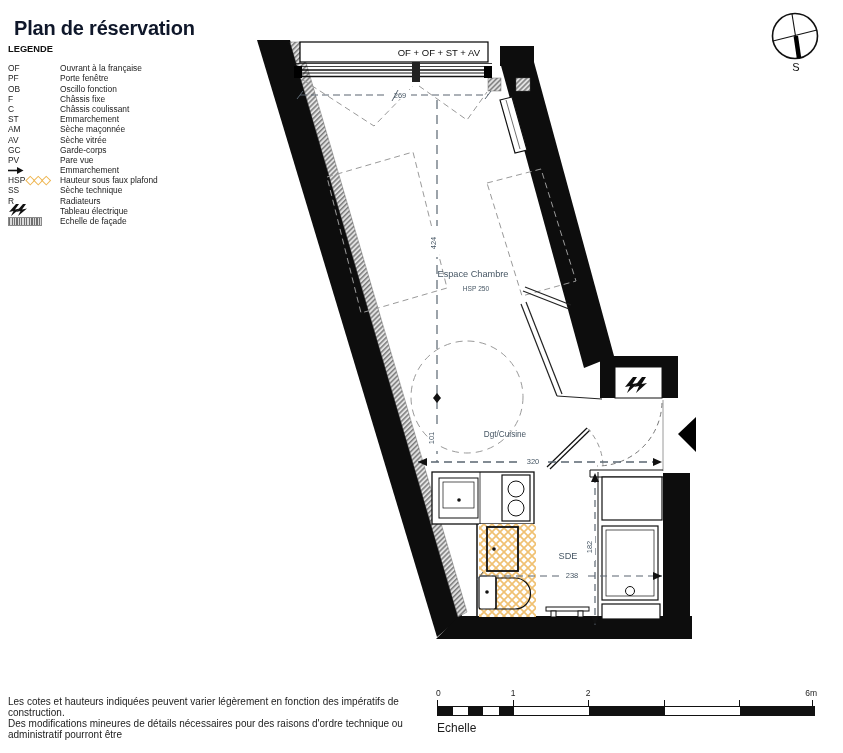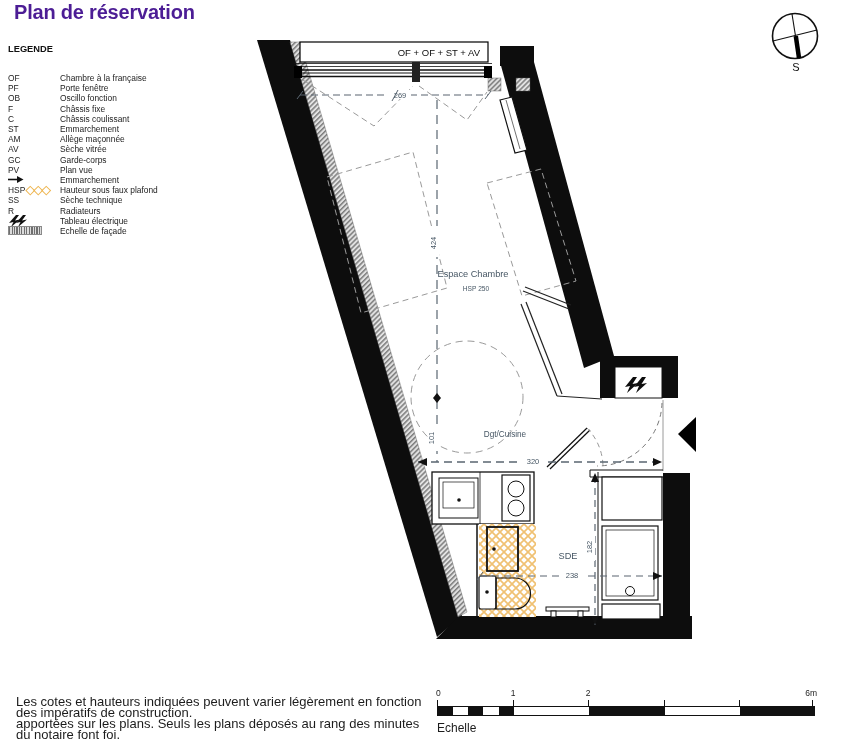--- a/index.html
+++ b/index.html
@@ -1,40 +1,40 @@
 <!DOCTYPE html>
 <html><head>
 <meta charset="utf-8">
 <style>
   html,body{margin:0;padding:0;background:#fff;}
   body{width:843px;height:753px;position:relative;overflow:hidden;
        font-family:"Liberation Sans", sans-serif;color:#111;}
   .abs{position:absolute;}
   
-  #title{left:14px;top:1px;font-size:20px;font-weight:bold;letter-spacing:-0.2px;color:#4c1d95;}
+  #title{left:14px;top:17px;font-size:20px;font-weight:bold;letter-spacing:-0.2px;color:#0f172a;}
   
   #legend{left:8px;top:44px;width:230px;}
-  #legend .head{font-size:9.3px;font-weight:bold;margin-bottom:19px;}
-  .lrow{display:flex;align-items:center;height:10.2px;font-size:8.4px;color:#1c1c1c;}
+  #legend .head{font-size:9.3px;font-weight:bold;margin-bottom:9px;}
+  .lrow{display:flex;align-items:flex-end;height:10.2px;font-size:8.4px;color:#1c1c1c;}
   .lrow .sym{width:52px;flex:0 0 52px;display:flex;align-items:center;}
   .diamond{display:inline-block;width:4.5px;height:4.5px;border:1px solid #eeb652;
            transform:rotate(45deg);margin-left:1.5px;}
   .insul-chip{width:32px;height:7px;border:1px solid #8a8a8a;
     background:repeating-linear-gradient(90deg,#6f6f6f 0 1px,#dcdcdc 1px 2.5px);}
   
   #compass{left:765px;top:6px;}
   
   #scalebar{left:437px;top:688px;width:378px;height:44px;font-size:8.5px;color:#1c1c1c;}
   #scalebar .tick{position:absolute;top:12px;width:1px;height:6px;background:#111;}
   #scalebar .bar{position:absolute;top:18px;left:0;width:376px;height:8px;border:1px solid #111;background:#fff;}
   #scalebar .seg{position:absolute;top:0;height:8px;background:#111;}
   #scalebar .lab{position:absolute;top:0;}
   #scalebar .echelle{position:absolute;top:33px;left:0;font-size:12px;}
   
-  #disclaimer{left:16px;top:696px;width:420px;font-size:13px;line-height:11px;color:#1c1c1c;}
+  #disclaimer{left:8px;top:696px;width:420px;font-size:10px;line-height:11px;color:#1c1c1c;}
   svg text{font-family:"Liberation Sans", sans-serif;}
 </style>
 </head>
 <body>
 
 <svg class="abs" style="left:0;top:0" width="843" height="753" viewBox="0 0 843 753">
   <defs>
     <pattern id="pInsul" width="3.5" height="3.5" patternUnits="userSpaceOnUse" patternTransform="rotate(45)">
       <rect width="3.5" height="3.5" fill="#e2e2e2"></rect>
       <rect width="1.5" height="3.5" fill="#7d7d7d"></rect>
@@ -205,21 +205,21 @@
     <text x="568" y="559" text-anchor="middle" font-size="9.2">SDE</text>
   </g>
 </svg>
 
 <div id="title" class="abs">Plan de réservation</div>
 
 <div id="legend" class="abs">
   <div class="head">LEGENDE</div>
   <div class="lrow">
       <span class="sym">OF</span>
-      <span>Chambre à la française</span>
+      <span>Ouvrant à la française</span>
     </div>
   <div class="lrow">
       <span class="sym">PF</span>
       <span>Porte fenêtre</span>
     </div>
   <div class="lrow">
       <span class="sym">OB</span>
       <span>Oscillo fonction</span>
     </div>
   <div class="lrow">
@@ -229,33 +229,33 @@
   <div class="lrow">
       <span class="sym">C</span>
       <span>Châssis coulissant</span>
     </div>
   <div class="lrow">
       <span class="sym">ST</span>
       <span>Emmarchement</span>
     </div>
   <div class="lrow">
       <span class="sym">AM</span>
-      <span>Allège maçonnée</span>
+      <span>Sèche maçonnée</span>
     </div>
   <div class="lrow">
       <span class="sym">AV</span>
       <span>Sèche vitrée</span>
     </div>
   <div class="lrow">
       <span class="sym">GC</span>
       <span>Garde-corps</span>
     </div>
   <div class="lrow">
       <span class="sym">PV</span>
-      <span>Plan vue</span>
+      <span>Pare vue</span>
     </div>
   <div class="lrow">
     <span class="sym">
       <svg width="16" height="9" viewBox="0 0 16 9">
           <line x1="0" y1="4.5" x2="9" y2="4.5" stroke="#111" stroke-width="1.6"></line>
           <polygon points="9,1 15.5,4.5 9,8" fill="#111"></polygon>
         </svg>
     </span>
       <span>Emmarchement</span>
     </div>
@@ -317,14 +317,14 @@
     <div class="seg" style="left:30px;width:15px"></div>
     <div class="seg" style="left:61px;width:15px"></div>
     <div class="seg" style="left:151px;width:76px"></div>
     <div class="seg" style="left:302px;width:74px"></div>
   </div>
   <div class="echelle">Echelle</div>
 </div>
 
 <div id="disclaimer" class="abs">
   <div>Les cotes et hauteurs indiquées peuvent varier légèrement en fonction des impératifs de construction.</div>
-  <div>apportées sur les plans. Seuls les plans déposés au rang des minutes du notaire font foi.</div>
+  <div>Des modifications mineures de détails nécessaires pour des raisons d'ordre technique ou administratif pourront être</div>
 </div>
 
 </body></html>

